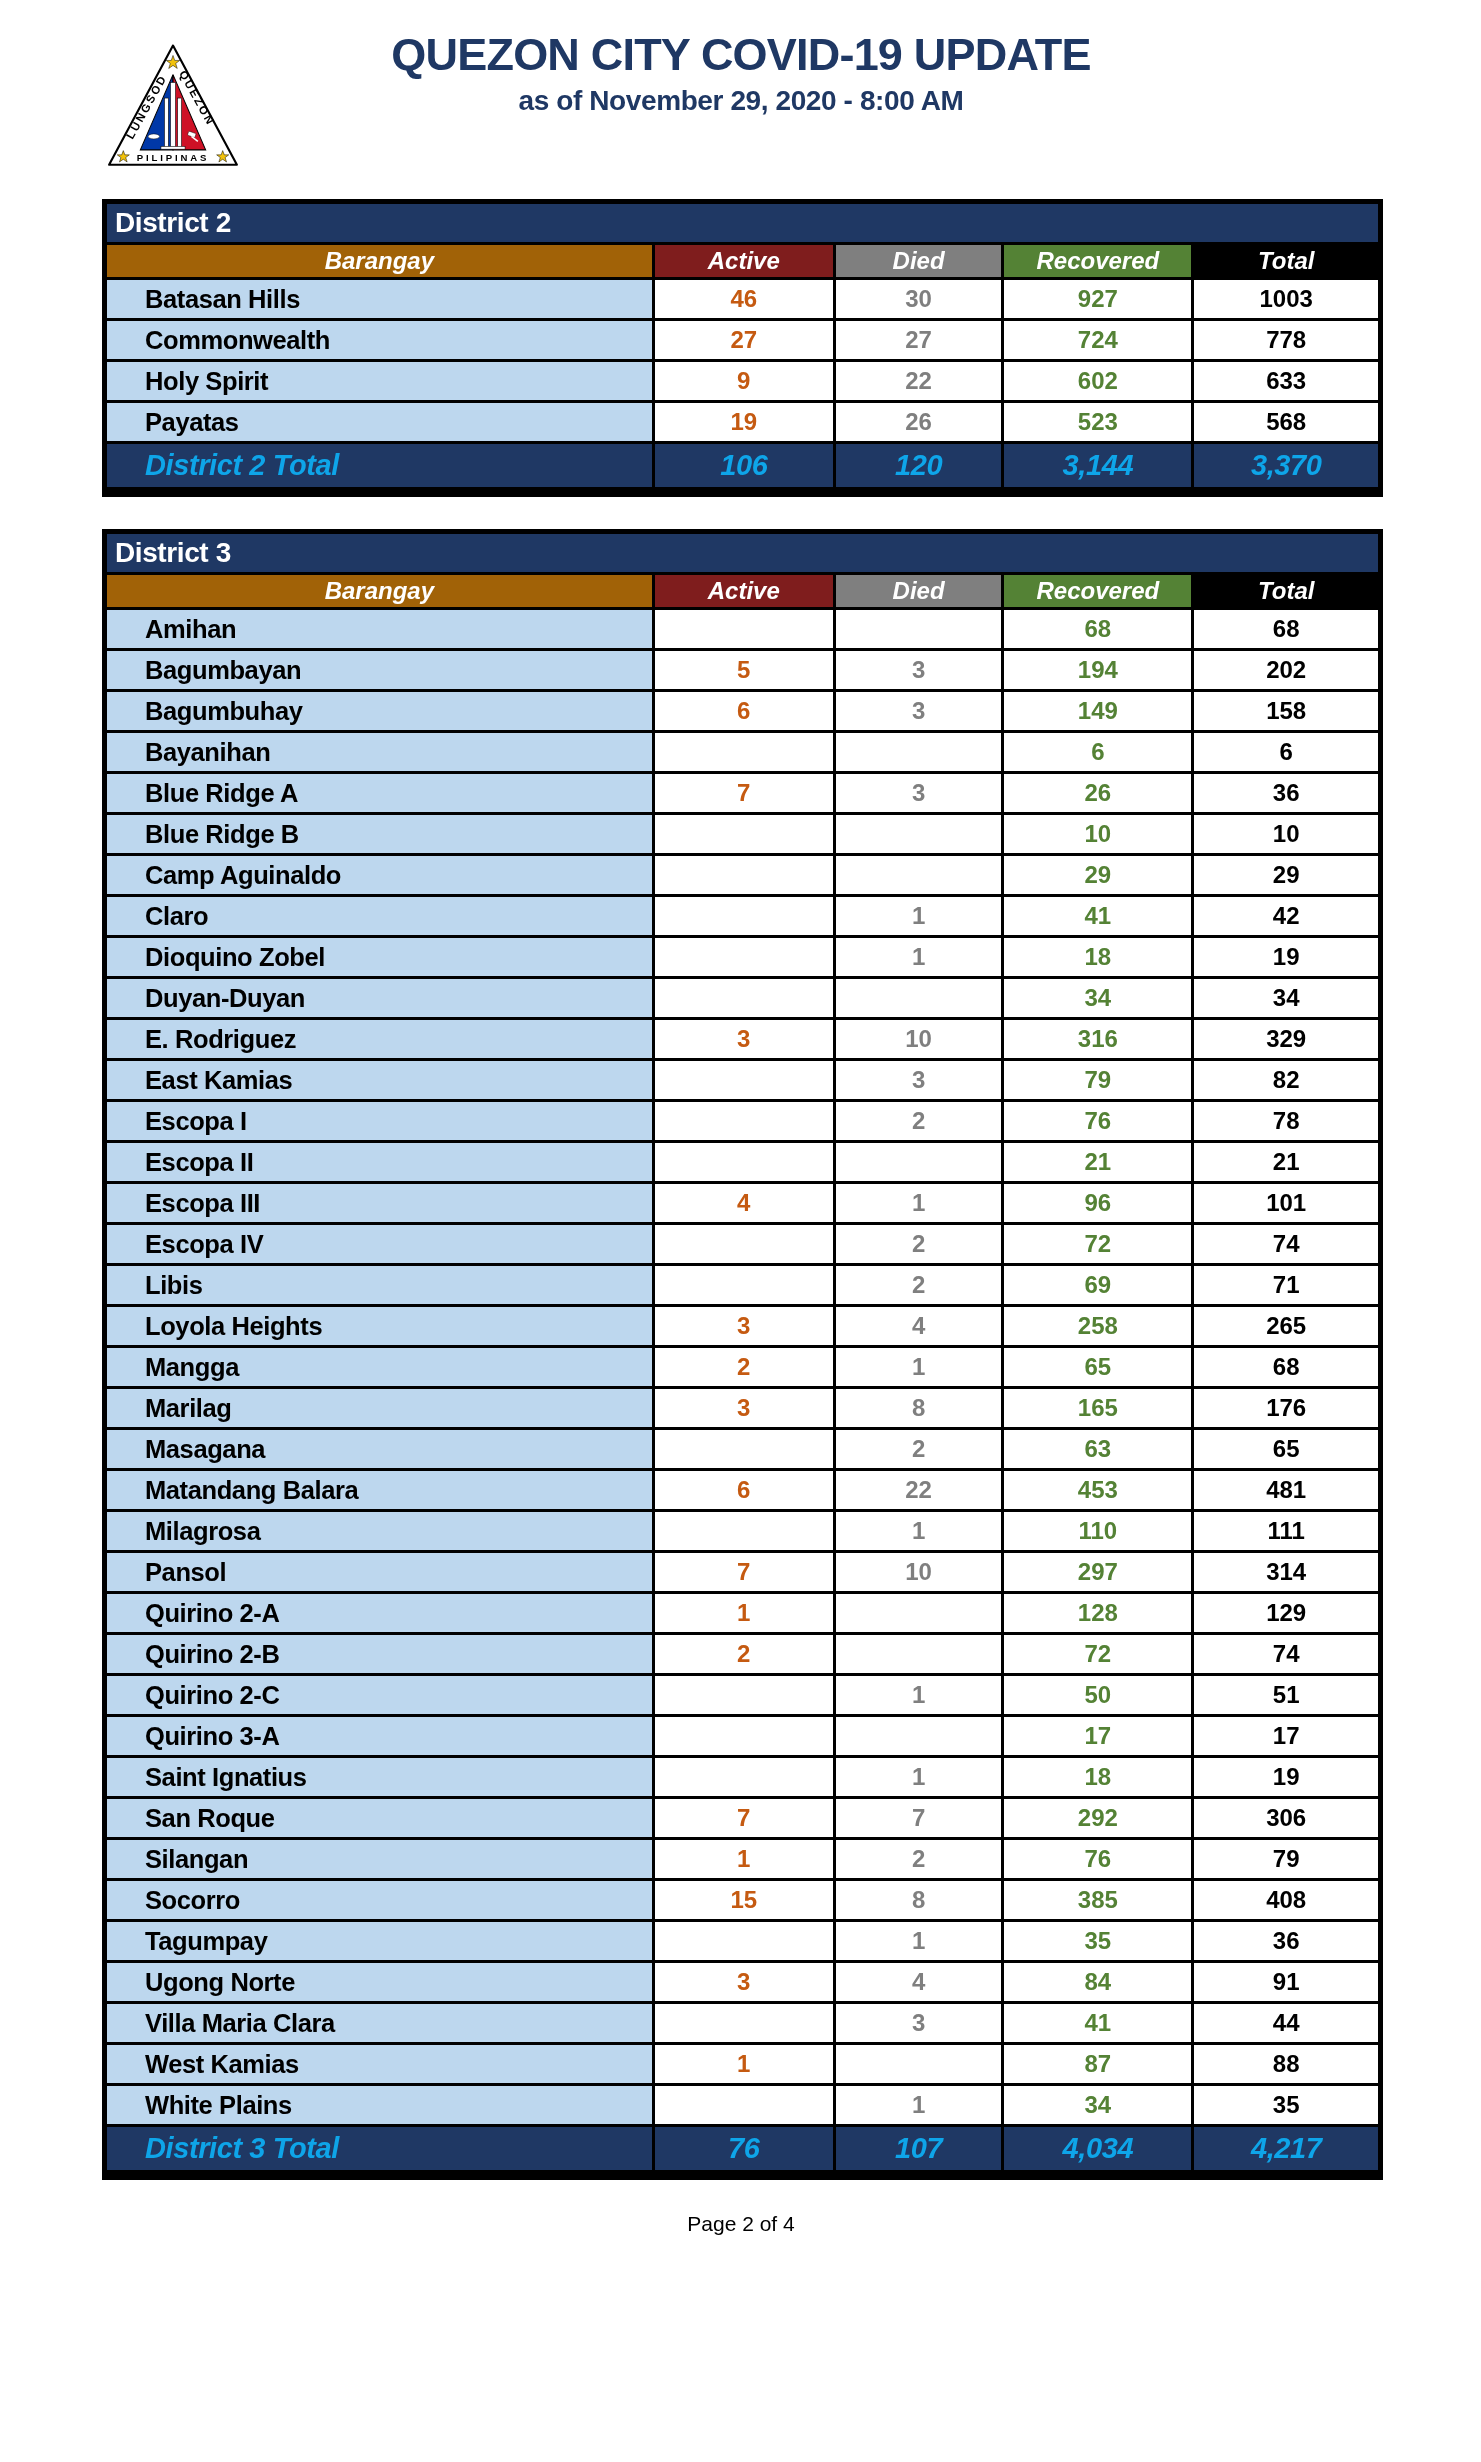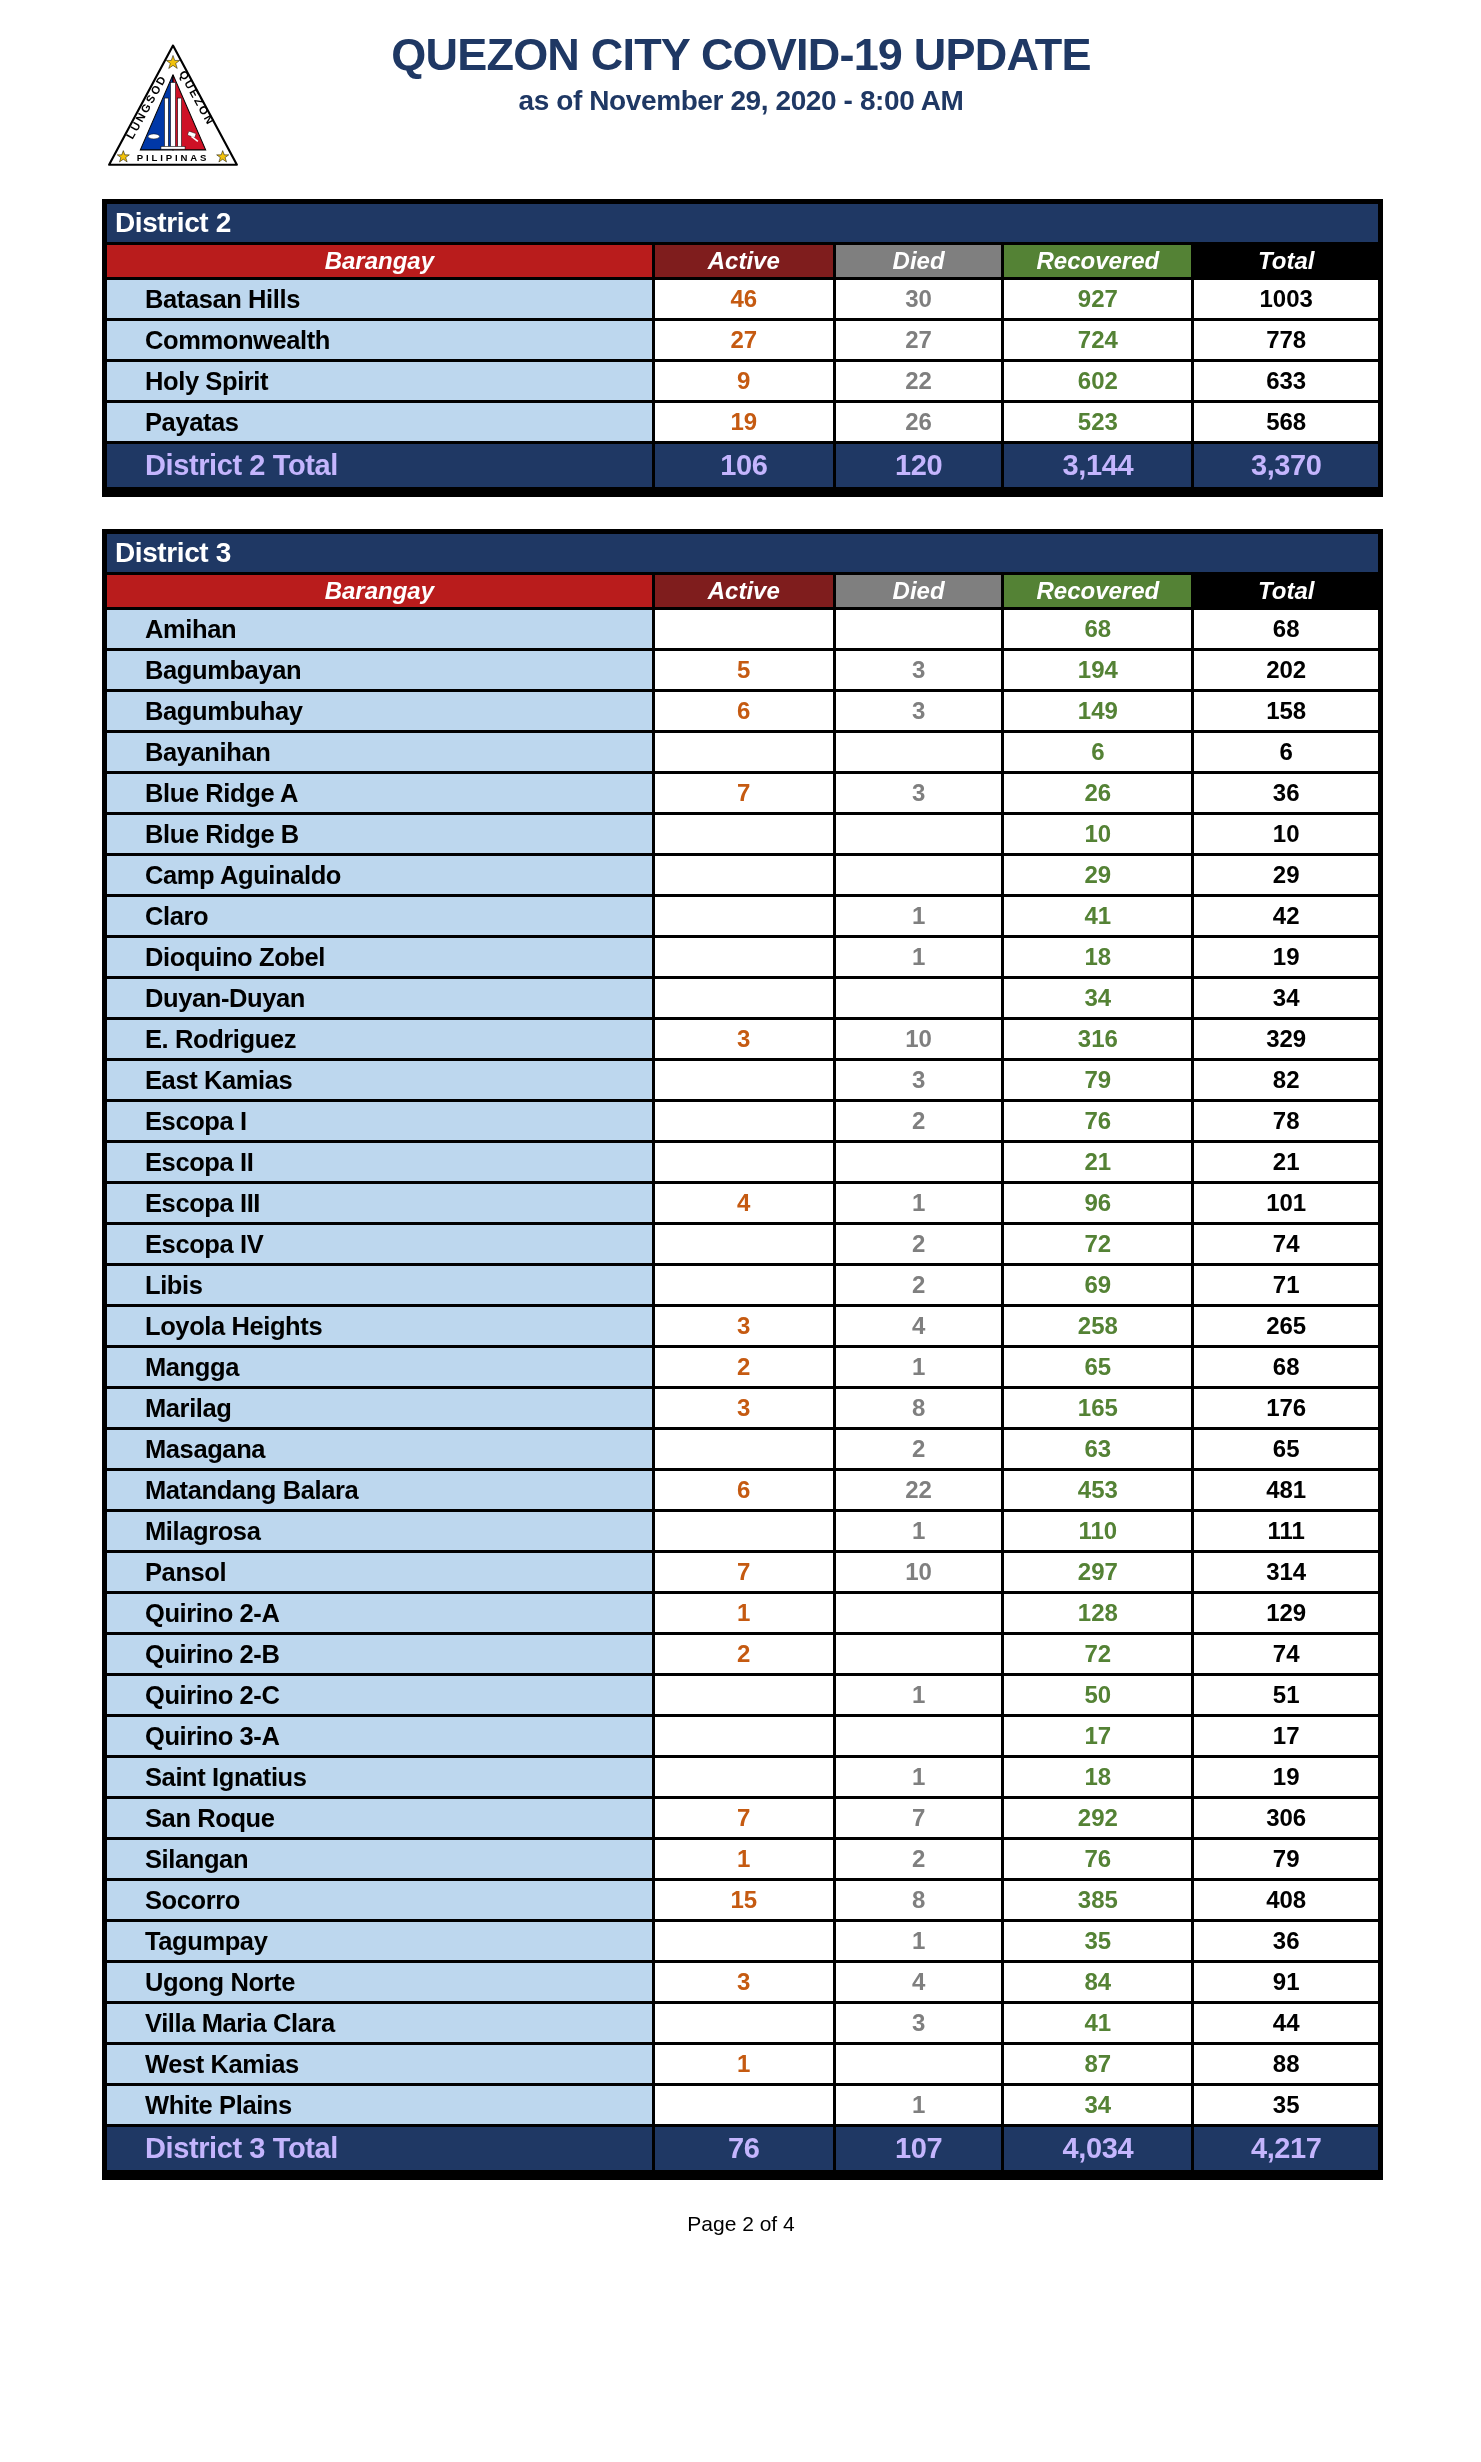--- a/index.html
+++ b/index.html
@@ -35,41 +35,41 @@
 
   tr.district-row td {
     background: #1F3864; color: #fff;
     font-size: 28px; font-weight: bold; letter-spacing: -0.4px;
     text-align: left; padding: 3.2px 3.2px 3.2px 8px; height: 41px;
   }
   tr.col-head th {
     color: #fff; font-size: 24px; font-weight: bold; font-style: italic;
     text-align: center; height: 35px; padding: 1.6px;
   }
-  th.c-brgy      { background: #b91c1c; }
+  th.c-brgy      { background: #a16207; }
   th.c-active    { background: #7f1d1d; }
   th.c-died      { background: #7F7F7F; }
   th.c-recovered { background: #548235; }
   th.c-total     { background: #000000; }
 
   tr.data-row td { height: 41px; }
   td.brgy {
     background: #BDD7EE; color: #000;
     font-size: 25.5px; font-weight: bold; letter-spacing: -0.4px;
     text-align: left; padding-left: 38px;
   }
   td.num { background: #fff; text-align: center; font-size: 24px; font-weight: bold; }
   td.num.active    { color: #C55A11; }
   td.num.died      { color: #7F7F7F; }
   td.num.recovered { color: #548235; }
   td.num.total     { color: #000000; }
 
   tr.total-row td {
-    background: #1F3864; color: #c4b5fd; height: 49px;
-    font-size: 29px; font-weight: bold; letter-spacing: -0.4px;
+    background: #1F3864; color: #0ea5e9; height: 49px;
+    font-size: 29px; font-weight: bold; font-style: italic; letter-spacing: -0.4px;
     text-align: center;
   }
   tr.total-row td.total-label { text-align: left; padding-left: 38px; }
 
   
   .page-footer { text-align: center; margin-top: 21px; padding-bottom: 24px; }
   .page-number { font-size: 21px; color: #000; }
 </style>
 </head>
 <body>

